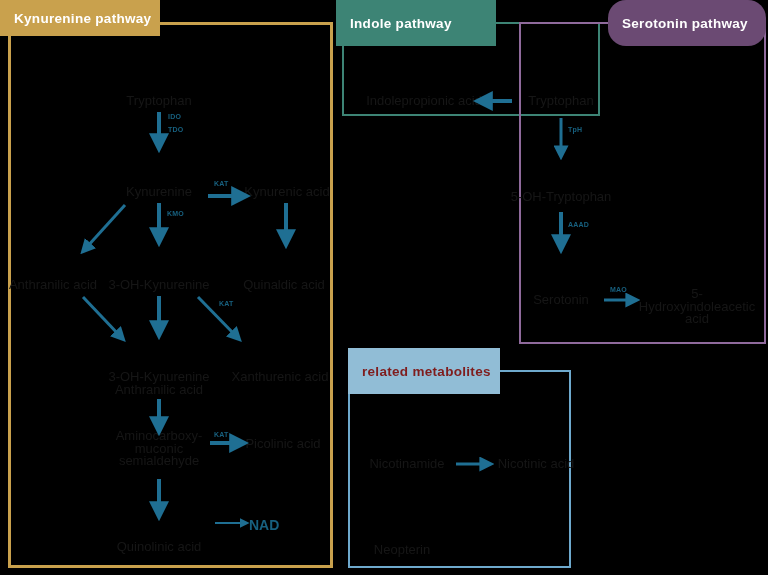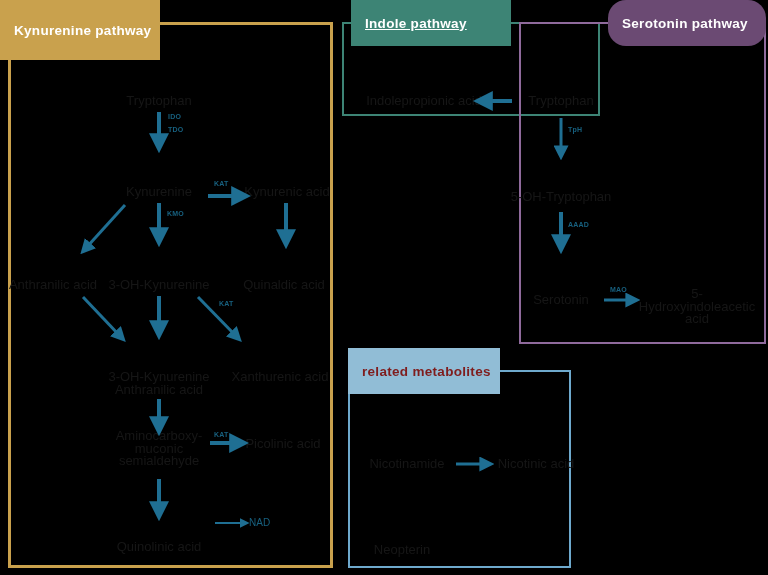--- a/index.html
+++ b/index.html
@@ -9,35 +9,35 @@
   .panel{position:absolute;box-sizing:border-box;background:transparent;}
   .panel-header{position:absolute;box-sizing:border-box;display:flex;
                 align-items:center;padding-left:14px;color:#fff;
                 font-size:13.5px;font-weight:bold;letter-spacing:.3px;}
 
   
   .node{position:absolute;color:#161616;font-size:13px;text-align:center;
         line-height:12.5px;white-space:pre-line;}
   .enz{position:absolute;color:#17607f;font-size:7px;font-weight:bold;
        letter-spacing:.2px;}
-  .nadlbl{position:absolute;color:#17607f;font-size:10px;font-weight:normal;}
+  .nadlbl{position:absolute;color:#17607f;font-size:14px;font-weight:bold;}
 
   
   .arrow{position:absolute;}
 </style>
 </head>
 <body>
 
 <div class="panel" style="left:8px;top:22px;width:325px;height:546px;border:3px solid #c9a14d;"></div>
-<div class="panel-header" style="left:0;top:0;width:160px;height:60px;background:#c9a14d;">
+<div class="panel-header" style="left:0;top:0;width:160px;height:36px;background:#c9a14d;">
   <span>Kynurenine  pathway</span>
 </div>
 
 <div class="panel" style="left:342px;top:22px;width:258px;height:94px;border:2px solid #3d8475;"></div>
-<div class="panel-header" style="left:351px;top:0;width:160px;height:46px;background:#3d8475;text-decoration:underline;">
+<div class="panel-header" style="left:336px;top:0;width:160px;height:46px;background:#3d8475;">
   <span>Indole  pathway</span>
 </div>
 
 <div class="panel" style="left:519px;top:22px;width:247px;height:322px;border:2px solid #8f6a9c;"></div>
 <div class="panel-header" style="left:608px;top:0;width:158px;height:46px;background:#6b4a73;border-radius:18px;">
   <span>Serotonin pathway</span>
 </div>
 
 <div class="panel" style="left:348px;top:370px;width:223px;height:198px;border:2px solid #6ea9cd;"></div>
 <div class="panel-header" style="left:348px;top:348px;width:152px;height:46px;background:#91bdd6;color:#7f1d1d;">

